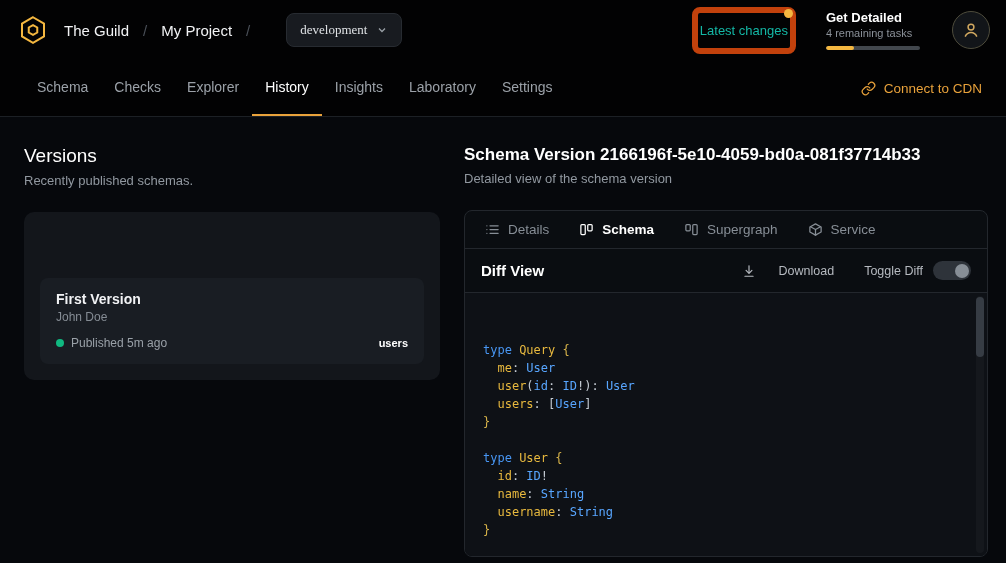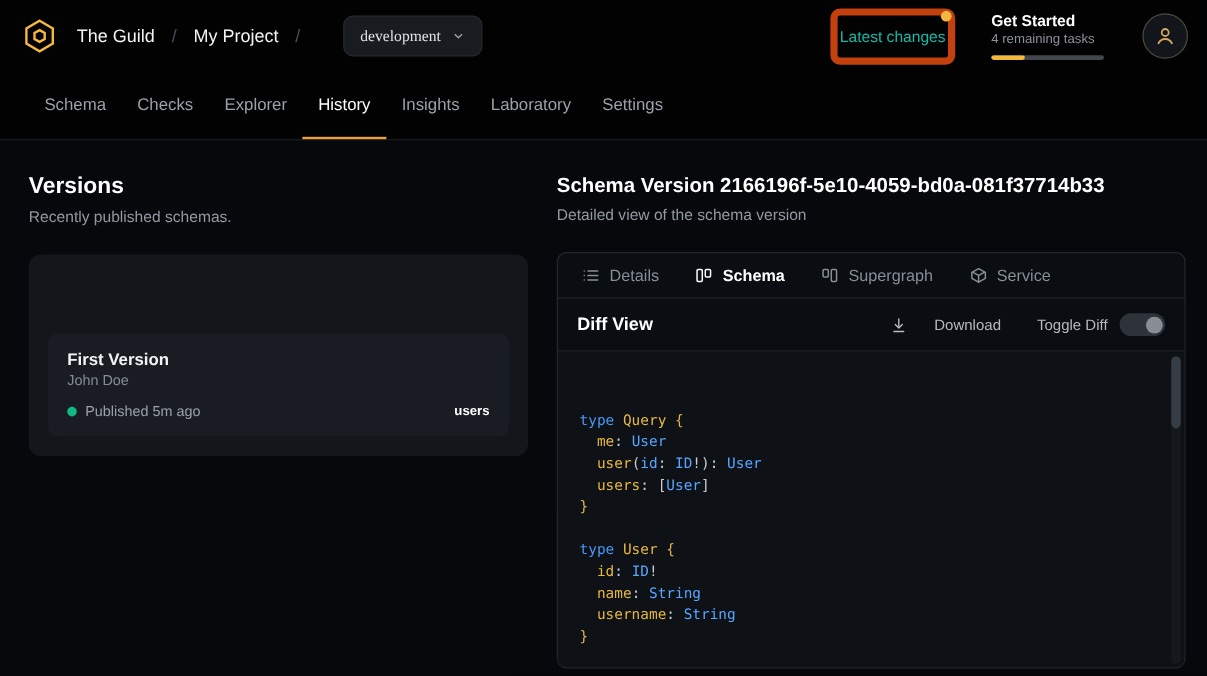--- a/index.html
+++ b/index.html
@@ -30,21 +30,21 @@
 
   
   nav { height:57px; background:#020203; border-bottom:1px solid #1c2025; display:flex; align-items:stretch; padding:0 24px; flex-shrink:0; }
   .tab { display:flex; align-items:center; padding:0 13px; font-size:14px; color:#9ba1a8; cursor:pointer; border-bottom:2px solid transparent; }
   .tab.active { color:#fff; border-bottom-color:#e9a23b; }
   .cdn-link { margin-left:auto; display:flex; align-items:center; gap:8px; color:#e9a23b; font-size:13.5px; cursor:pointer; }
 
   
   main { flex:1; display:flex; gap:24px; padding:28px 18px 0 24px; overflow:hidden; }
   .col-left { width:416px; flex-shrink:0; }
-  .versions-title { font-size:19px; font-weight:700; color:#fff; }
+  .versions-title { font-size:19px; font-weight:400; color:#fff; }
   .sub-text { margin-top:6px; font-size:13px; color:#9198a0; }
   .version-card { margin-top:24px; background:#13161b; border-radius:10px; padding:66px 16px 16px; }
   .version-item { background:#191d23; border-radius:8px; padding:13px 16px 14px; cursor:pointer; }
   .vi-name { font-size:14px; font-weight:700; color:#f2f3f5; }
   .vi-author { margin-top:3px; font-size:12px; color:#858c94; }
   .vi-row { margin-top:12px; display:flex; align-items:center; gap:7px; font-size:12px; color:#9aa1a8; }
   .green-dot { width:8px; height:8px; border-radius:50%; background:#10b981; flex-shrink:0; }
   .vi-service { margin-left:auto; font-size:11px; font-weight:700; color:#fff; }
 
   .col-right { flex:1; min-width:0; display:flex; flex-direction:column; }
@@ -97,21 +97,21 @@
             <path d="m6 9 6 6 6-6"></path>
           </svg>
       </button>
     </div>
     <div class="h-right">
       <button class="latest-btn">
         <span>Latest changes</span>
         <span class="notif-dot"></span>
       </button>
       <div class="get-started">
-        <div class="gs-title">Get Started</div>
+        <div class="gs-title">Get Detailed</div>
         <div class="gs-sub">4 remaining tasks</div>
         <div class="gs-progress">
           <div class="gs-fill" style="width: 30%;"></div>
         </div>
       </div>
       <div class="avatar">
         <svg width="20" height="20" viewBox="0 0 24 24" fill="none" stroke="#d2a960" stroke-width="1.8">
           <circle cx="12" cy="8.5" r="3.5"></circle>
             <path d="M5 20c1.5-3.5 4-5 7-5s5.5 1.5 7 5"></path>
         </svg>
@@ -120,20 +120,27 @@
   </header>
 
   <nav>
     <div class="tab">Schema</div>
     <div class="tab">Checks</div>
     <div class="tab">Explorer</div>
     <div class="tab active">History</div>
     <div class="tab">Insights</div>
     <div class="tab">Laboratory</div>
     <div class="tab">Settings</div>
+    <div class="cdn-link">
+      <svg width="15" height="15" viewBox="0 0 24 24" fill="none" stroke="currentColor" stroke-width="2" stroke-linecap="round">
+        <path d="M10 13a5 5 0 0 0 7.54.54l3-3a5 5 0 0 0-7.07-7.07l-1.72 1.71"></path>
+        <path d="M14 11a5 5 0 0 0-7.54-.54l-3 3a5 5 0 0 0 7.07 7.07l1.71-1.71"></path>
+      </svg>
+      <span>Connect to CDN</span>
+    </div>
   </nav>
 
   <main>
 
     <div class="col-left">
       <div class="versions-title">Versions</div>
       <div class="sub-text">Recently published schemas.</div>
       <div class="version-card">
         <div class="version-item">
           <div class="vi-name">First Version</div>

